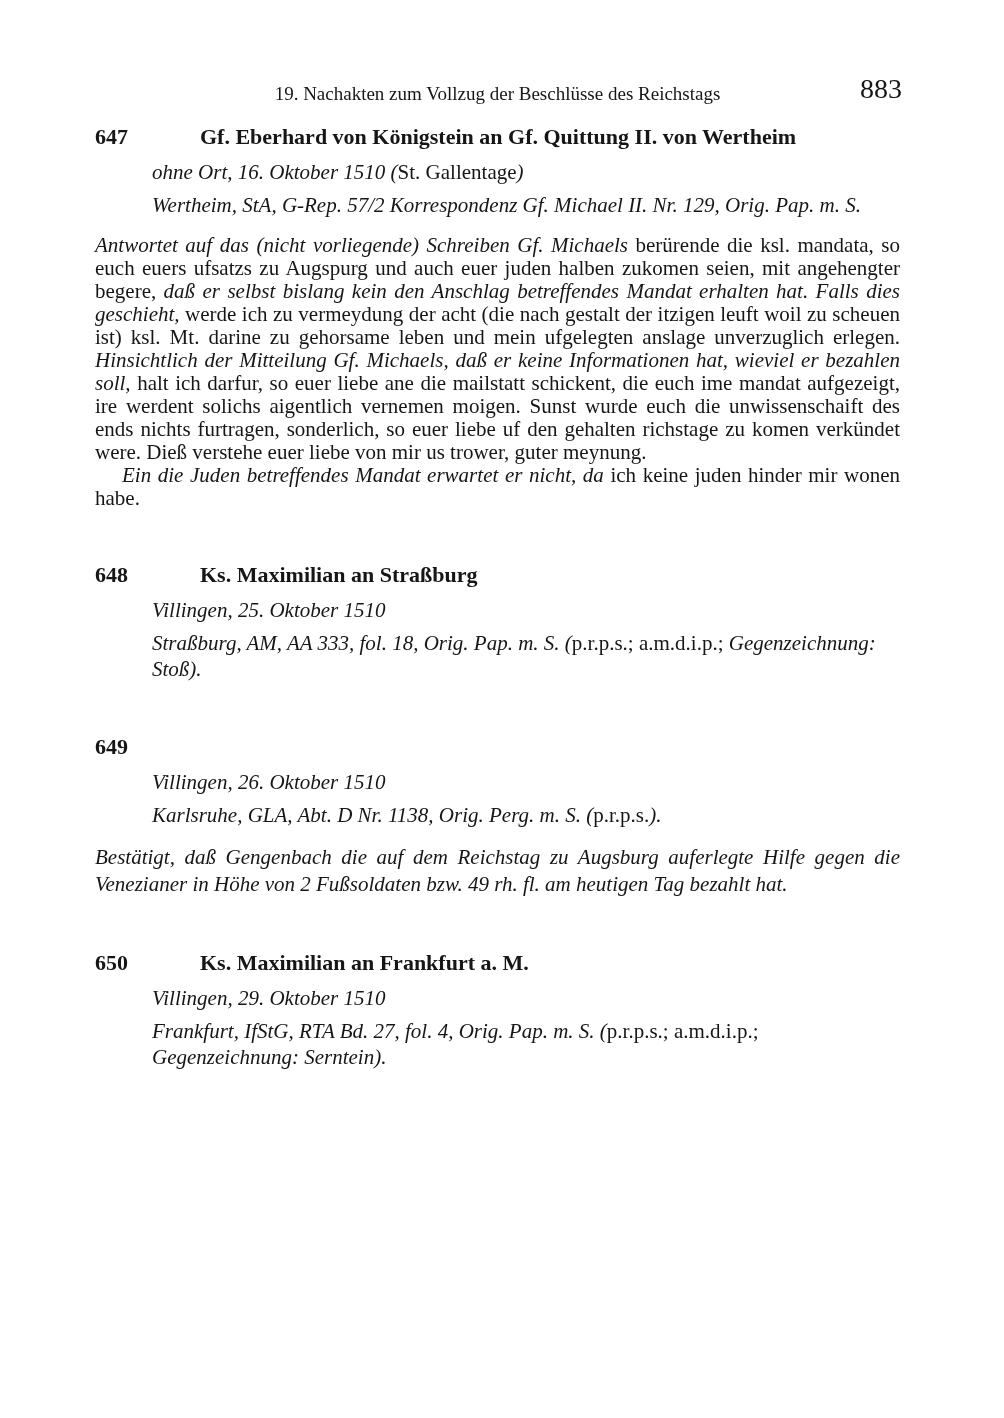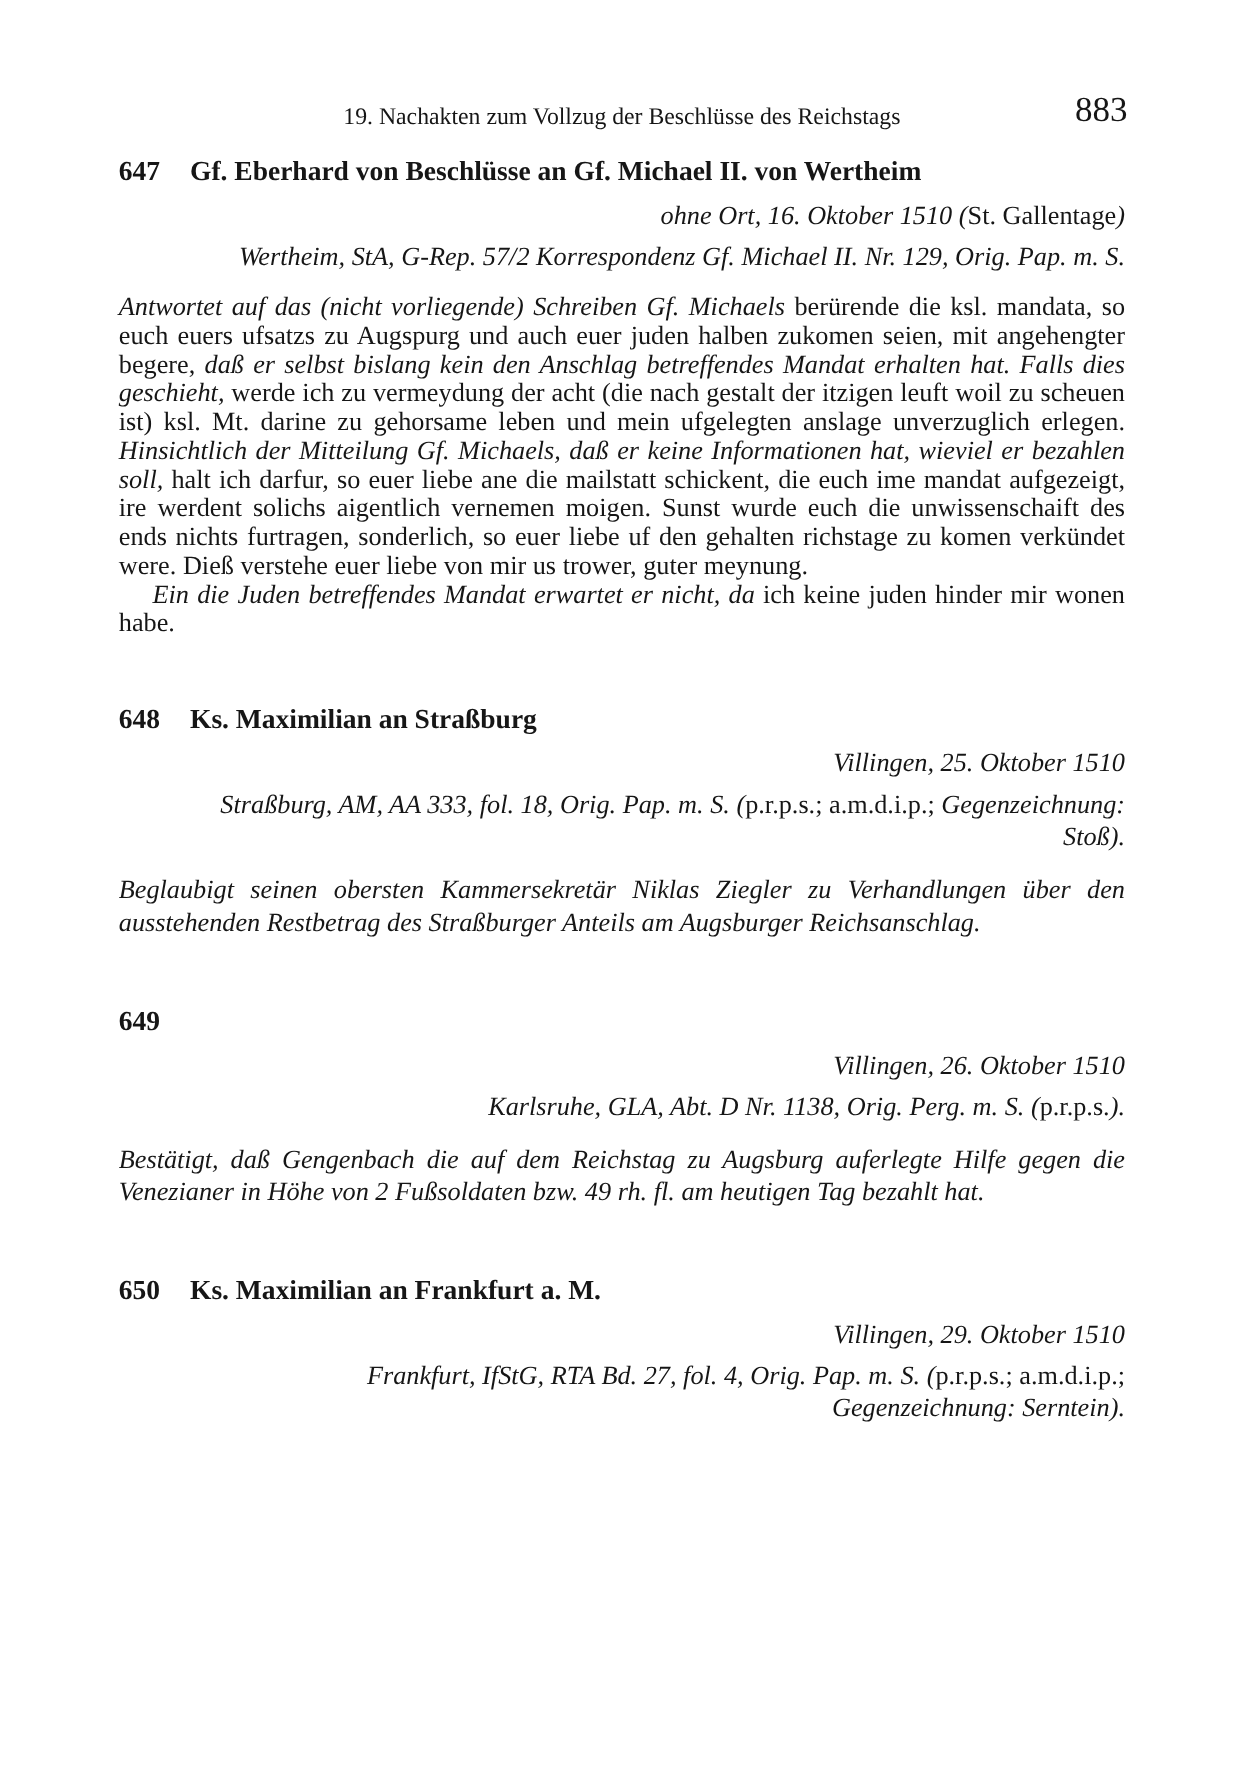--- a/index.html
+++ b/index.html
@@ -33,30 +33,30 @@
     top: -5px;
     font-size: 28px;
   }
   .entry { margin-top: 0; }
   .entry + .entry { margin-top: 50px; }
   .entry-head {
     display: flex;
     font-weight: bold;
     font-size: 22px;
     line-height: 29px;
+    gap: 48px;
   }
   .entry-head .num {
     flex: 0 0 57px;
   }
   .dateline, .sourceline {
     margin: 8px 0 0 57px;
     font-size: 21px;
     line-height: 26px;
     font-style: italic;
-    text-align: right;
   }
   .sourceline { margin-top: 7px; }
   .rm { font-style: normal; }
   .it { font-style: italic; }
   .body {
     margin-top: 16px;
     font-size: 21px;
     line-height: 23px;
     text-align: justify;
   }
@@ -77,36 +77,35 @@
 <div class="page">
 
   <div class="pagehead">
     <span>19. Nachakten zum Vollzug der Beschlüsse des Reichstags</span>
     <span class="pagenum">883</span>
   </div>
 
   <section class="entry">
     <div class="entry-head">
       <span class="num">647</span>
-      <span>Gf. Eberhard von Beschlüsse an Gf. Michael II. von Wertheim</span>
+      <span>Gf. Eberhard von Königstein an Gf. Quittung II. von Wertheim</span>
     </div>
     <p class="dateline"><span class="it">ohne Ort, 16. Oktober 1510 (</span><span class="rm">St. Gallentage</span><span class="it">)</span></p>
     <p class="sourceline"><span class="it">Wertheim, StA, G-Rep. 57/2 Korrespondenz Gf. Michael II. Nr. 129, Orig. Pap. m. S.</span></p>
     <p class="body"><span class="it">Antwortet auf das (nicht vorliegende) Schreiben Gf. Michaels </span><span class="rm">berürende die ksl. mandata, so euch euers ufsatzs zu Augspurg und auch euer juden halben zukomen seien, mit angehengter begere, </span><span class="it">daß er selbst bislang kein den Anschlag betreffendes Mandat erhalten hat. Falls dies geschieht, </span><span class="rm">werde ich zu vermeydung der acht (die nach gestalt der itzigen leuft woil zu scheuen ist) ksl. Mt. darine zu gehorsame leben und mein ufgelegten anslage unverzuglich erlegen. </span><span class="it">Hinsichtlich der Mitteilung Gf. Michaels, daß er keine Informationen hat, wieviel er bezahlen soll, </span><span class="rm">halt ich darfur, so euer liebe ane die mailstatt schickent, die euch ime mandat aufgezeigt, ire werdent solichs aigentlich vernemen moigen. Sunst wurde euch die unwissenschaift des ends nichts furtragen, sonderlich, so euer liebe uf den gehalten richstage zu komen verkündet were. Dieß verstehe euer liebe von mir us trower, guter meynung.</span></p>
     <p class="body cont indent"><span class="it">Ein die Juden betreffendes Mandat erwartet er nicht, da </span><span class="rm">ich keine juden hinder mir wonen habe.</span></p>
   </section>
 
   <section class="entry">
     <div class="entry-head">
       <span class="num">648</span>
       <span>Ks. Maximilian an Straßburg</span>
     </div>
     <p class="dateline"><span class="it">Villingen, 25. Oktober 1510</span></p>
     <p class="sourceline"><span class="it">Straßburg, AM, AA 333, fol. 18, Orig. Pap. m. S. (</span><span class="rm">p.r.p.s.; a.m.d.i.p.;</span><span class="it"> Gegenzeichnung: Stoß).</span></p>
-    <p class="abstract">Beglaubigt seinen obersten Kammersekretär Niklas Ziegler zu Verhandlungen über den ausstehenden Restbetrag des Straßburger Anteils am Augsburger Reichsanschlag.</p>
   </section>
 
   <section class="entry">
     <div class="entry-head">
       <span class="num">649</span>
     </div>
     <p class="dateline"><span class="it">Villingen, 26. Oktober 1510</span></p>
     <p class="sourceline"><span class="it">Karlsruhe, GLA, Abt. D Nr. 1138, Orig. Perg. m. S. (</span><span class="rm">p.r.p.s.</span><span class="it">).</span></p>
     <p class="abstract">Bestätigt, daß Gengenbach die auf dem Reichstag zu Augsburg auferlegte Hilfe gegen die Venezianer in Höhe von 2 Fußsoldaten bzw. 49 rh. fl. am heutigen Tag bezahlt hat.</p>
   </section>

